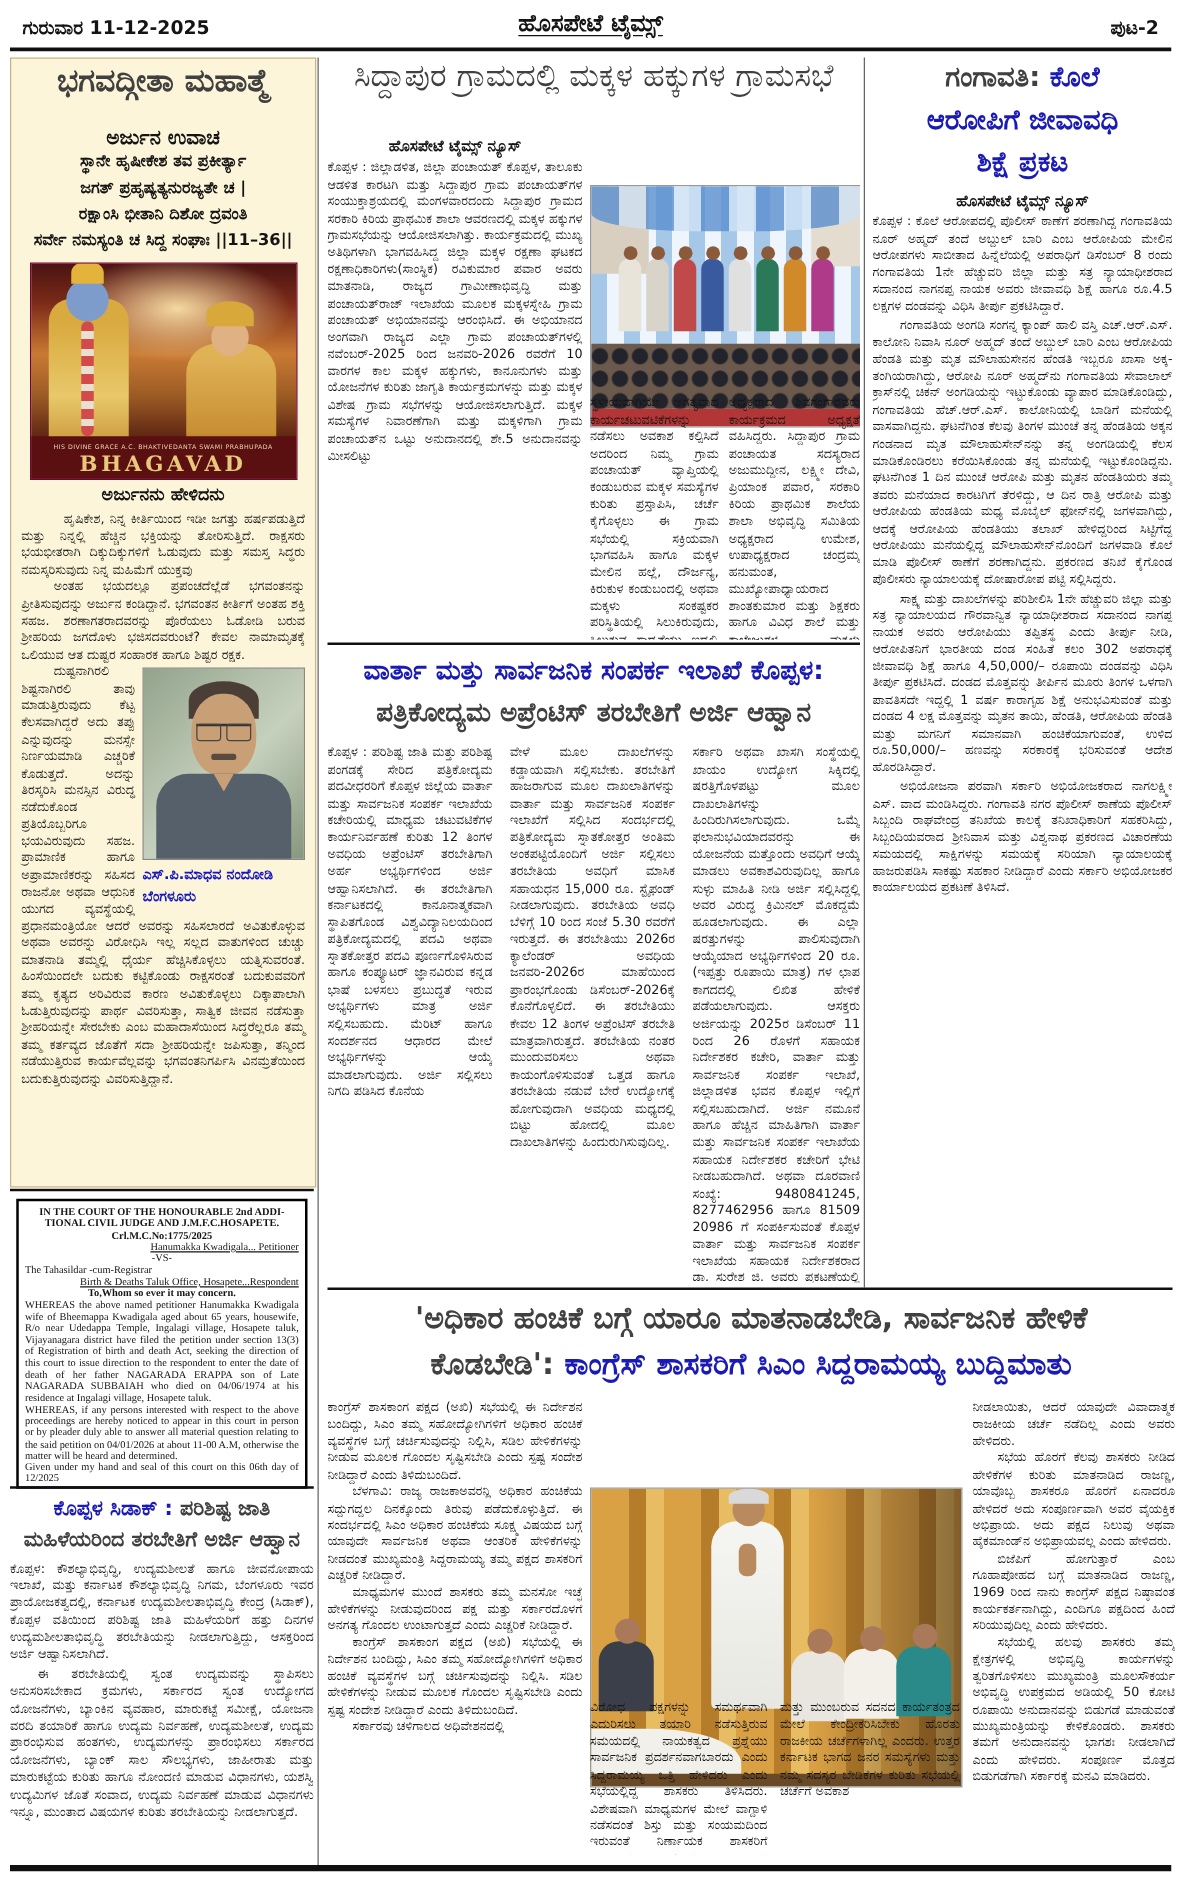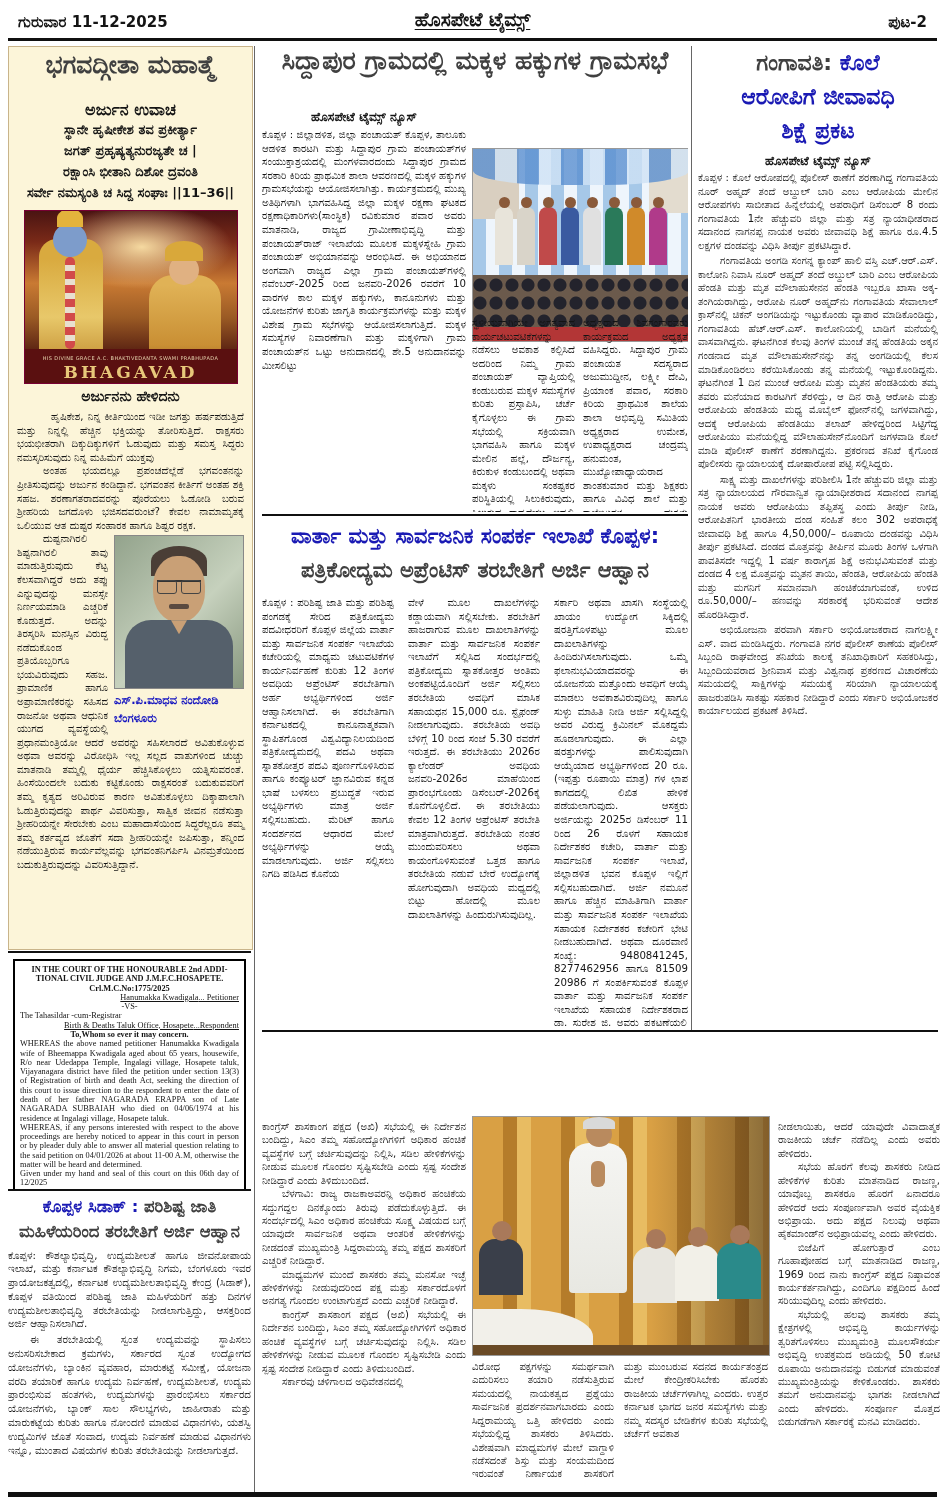--- a/index.html
+++ b/index.html
@@ -54,21 +54,21 @@
   .author-cap{color:#1414c0;font-weight:bold;font-size:11.5px;text-align:left;line-height:1.5;margin-top:3px;}
   
   .notice{border:2px solid #000;font-family:"Liberation Serif","DejaVu Serif",serif;font-size:8.3px;line-height:1.12;padding:4px 5px;background:#fff;}
   .notice .t{font-weight:bold;text-align:center;}
   .notice .row{display:flex;justify-content:flex-end;text-decoration:underline;}
   .notice p{margin:0;text-align:justify;}
   .notice .sig{display:flex;justify-content:space-between;margin-top:2px;}
   .notice .sig .l{font-weight:bold;}
   .notice .sig .r{font-weight:bold;text-align:center;}
   
-  .hl1{font-size:25px;font-weight:bold;letter-spacing:0;}
+  .hl1{font-size:25px;font-weight:normal;letter-spacing:0;}
   .hl-side{font-size:22px;font-weight:bold;line-height:1.55;}
   .hl-bottom{font-size:24px;font-weight:bold;line-height:1.55;}
   .byline{font-weight:bold;font-size:12.3px;}
   
   .sabha-photo{position:relative;overflow:hidden;border:1px solid #999;
     background:repeating-linear-gradient(90deg,#a6c8e8 0 13px,#eef5fc 13px 26px);}
   .sabha-photo .drape{position:absolute;left:0;right:0;top:0;height:36px;background:repeating-linear-gradient(90deg,#5a8fd0 0 22px,#cfe2f5 22px 44px);border-radius:0 0 40% 40%;opacity:.8;}
   .sabha-photo .bldg{position:absolute;left:0;top:0;width:46px;height:70px;background:#d9cfc0;}
   .sabha-photo .bldg2{position:absolute;right:0;top:0;width:40px;height:64px;background:#e3dccf;}
   .sabha-photo .people{position:absolute;left:18px;right:14px;top:58px;height:74px;}
@@ -241,20 +241,24 @@
     <p class="noind">ಕೊಪ್ಪಳ : ಕೊಲೆ ಆರೋಪದಲ್ಲಿ ಪೊಲೀಸ್ ಠಾಣೆಗೆ ಶರಣಾಗಿದ್ದ ಗಂಗಾವತಿಯ ನೂರ್ ಅಹ್ಮದ್ ತಂದೆ ಅಬ್ದುಲ್ ಬಾರಿ ಎಂಬ ಆರೋಪಿಯ ಮೇಲಿನ ಆರೋಪಗಳು ಸಾಬೀತಾದ ಹಿನ್ನೆಲೆಯಲ್ಲಿ ಅಪರಾಧಿಗೆ ಡಿಸೆಂಬರ್ 8 ರಂದು ಗಂಗಾವತಿಯ 1ನೇ ಹೆಚ್ಚುವರಿ ಜಿಲ್ಲಾ ಮತ್ತು ಸತ್ರ ನ್ಯಾಯಾಧೀಶರಾದ ಸದಾನಂದ ನಾಗನಪ್ಪ ನಾಯಕ ಅವರು ಜೀವಾವಧಿ ಶಿಕ್ಷೆ ಹಾಗೂ ರೂ.4.5 ಲಕ್ಷಗಳ ದಂಡವನ್ನು ವಿಧಿಸಿ ತೀರ್ಪು ಪ್ರಕಟಿಸಿದ್ದಾರೆ.</p>
     <p>ಗಂಗಾವತಿಯ ಅಂಗಡಿ ಸಂಗನ್ನ ಕ್ಯಾಂಪ್ ಹಾಲಿ ವಸ್ತಿ ಎಚ್.ಆರ್.ಎಸ್. ಕಾಲೋನಿ ನಿವಾಸಿ ನೂರ್ ಅಹ್ಮದ್ ತಂದೆ ಅಬ್ದುಲ್ ಬಾರಿ ಎಂಬ ಆರೋಪಿಯ ಹೆಂಡತಿ ಮತ್ತು ಮೃತ ಮೌಲಾಹುಸೇನನ ಹೆಂಡತಿ ಇಬ್ಬರೂ ಖಾಸಾ ಅಕ್ಕ-ತಂಗಿಯರಾಗಿದ್ದು, ಆರೋಪಿ ನೂರ್ ಅಹ್ಮದ್‌ನು ಗಂಗಾವತಿಯ ಸೇವಾಲಾಲ್ ಕ್ರಾಸ್‌ನಲ್ಲಿ ಚಿಕನ್ ಅಂಗಡಿಯನ್ನು ಇಟ್ಟುಕೊಂಡು ವ್ಯಾಪಾರ ಮಾಡಿಕೊಂಡಿದ್ದು, ಗಂಗಾವತಿಯ ಹೆಚ್.ಆರ್.ಎಸ್. ಕಾಲೋನಿಯಲ್ಲಿ ಬಾಡಿಗೆ ಮನೆಯಲ್ಲಿ ವಾಸವಾಗಿದ್ದನು. ಘಟನೆಗಿಂತ ಕೆಲವು ತಿಂಗಳ ಮುಂಚೆ ತನ್ನ ಹೆಂಡತಿಯ ಅಕ್ಕನ ಗಂಡನಾದ ಮೃತ ಮೌಲಾಹುಸೇನ್‌ನನ್ನು ತನ್ನ ಅಂಗಡಿಯಲ್ಲಿ ಕೆಲಸ ಮಾಡಿಕೊಂಡಿರಲು ಕರೆಯಿಸಿಕೊಂಡು ತನ್ನ ಮನೆಯಲ್ಲಿ ಇಟ್ಟುಕೊಂಡಿದ್ದನು. ಘಟನೆಗಿಂತ 1 ದಿನ ಮುಂಚೆ ಆರೋಪಿ ಮತ್ತು ಮೃತನ ಹೆಂಡತಿಯರು ತಮ್ಮ ತವರು ಮನೆಯಾದ ಕಾರಟಗಿಗೆ ತೆರಳಿದ್ದು, ಆ ದಿನ ರಾತ್ರಿ ಆರೋಪಿ ಮತ್ತು ಆರೋಪಿಯ ಹೆಂಡತಿಯ ಮಧ್ಯ ಮೊಬೈಲ್ ಫೋನ್‌ನಲ್ಲಿ ಜಗಳವಾಗಿದ್ದು, ಆದಕ್ಕೆ ಆರೋಪಿಯ ಹೆಂಡತಿಯು ತಲಾಖ್ ಹೇಳಿದ್ದರಿಂದ ಸಿಟ್ಟಿಗೆದ್ದ ಆರೋಪಿಯು ಮನೆಯಲ್ಲಿದ್ದ ಮೌಲಾಹುಸೇನ್‌ನೊಂದಿಗೆ ಜಗಳವಾಡಿ ಕೊಲೆ ಮಾಡಿ ಪೊಲೀಸ್ ಠಾಣೆಗೆ ಶರಣಾಗಿದ್ದನು. ಪ್ರಕರಣದ ತನಿಖೆ ಕೈಗೊಂಡ ಪೊಲೀಸರು ನ್ಯಾಯಾಲಯಕ್ಕೆ ದೋಷಾರೋಪ ಪಟ್ಟಿ ಸಲ್ಲಿಸಿದ್ದರು.</p>
     <p>ಸಾಕ್ಷ್ಯ ಮತ್ತು ದಾಖಲೆಗಳನ್ನು ಪರಿಶೀಲಿಸಿ 1ನೇ ಹೆಚ್ಚುವರಿ ಜಿಲ್ಲಾ ಮತ್ತು ಸತ್ರ ನ್ಯಾಯಾಲಯದ ಗೌರವಾನ್ವಿತ ನ್ಯಾಯಾಧೀಶರಾದ ಸದಾನಂದ ನಾಗಪ್ಪ ನಾಯಕ ಅವರು ಆರೋಪಿಯು ತಪ್ಪಿತಸ್ಥ ಎಂದು ತೀರ್ಪು ನೀಡಿ, ಆರೋಪಿತನಿಗೆ ಭಾರತೀಯ ದಂಡ ಸಂಹಿತೆ ಕಲಂ 302 ಅಪರಾಧಕ್ಕೆ ಜೀವಾವಧಿ ಶಿಕ್ಷೆ ಹಾಗೂ 4,50,000/– ರೂಪಾಯಿ ದಂಡವನ್ನು ವಿಧಿಸಿ ತೀರ್ಪು ಪ್ರಕಟಿಸಿದೆ. ದಂಡದ ಮೊತ್ತವನ್ನು ತೀರ್ಪಿನ ಮೂರು ತಿಂಗಳ ಒಳಗಾಗಿ ಪಾವತಿಸದೇ ಇದ್ದಲ್ಲಿ 1 ವರ್ಷ ಕಾರಾಗೃಹ ಶಿಕ್ಷೆ ಅನುಭವಿಸುವಂತೆ ಮತ್ತು ದಂಡದ 4 ಲಕ್ಷ ಮೊತ್ತವನ್ನು ಮೃತನ ತಾಯಿ, ಹೆಂಡತಿ, ಆರೋಪಿಯ ಹೆಂಡತಿ ಮತ್ತು ಮಗನಿಗೆ ಸಮಾನವಾಗಿ ಹಂಚಿಕೆಯಾಗುವಂತೆ, ಉಳಿದ ರೂ.50,000/– ಹಣವನ್ನು ಸರಕಾರಕ್ಕೆ ಭರಿಸುವಂತೆ ಆದೇಶ ಹೊರಡಿಸಿದ್ದಾರೆ.</p>
     <p>ಅಭಿಯೋಜನಾ ಪರವಾಗಿ ಸರ್ಕಾರಿ ಅಭಿಯೋಜಕರಾದ ನಾಗಲಕ್ಷ್ಮೀ ಎಸ್. ವಾದ ಮಂಡಿಸಿದ್ದರು. ಗಂಗಾವತಿ ನಗರ ಪೊಲೀಸ್ ಠಾಣೆಯ ಪೊಲೀಸ್ ಸಿಬ್ಬಂದಿ ರಾಘವೇಂದ್ರ ತನಿಖೆಯ ಕಾಲಕ್ಕೆ ತನಿಖಾಧಿಕಾರಿಗೆ ಸಹಕರಿಸಿದ್ದು, ಸಿಬ್ಬಂದಿಯವರಾದ ಶ್ರೀನಿವಾಸ ಮತ್ತು ವಿಶ್ವನಾಥ ಪ್ರಕರಣದ ವಿಚಾರಣೆಯ ಸಮಯದಲ್ಲಿ ಸಾಕ್ಷಿಗಳನ್ನು ಸಮಯಕ್ಕೆ ಸರಿಯಾಗಿ ನ್ಯಾಯಾಲಯಕ್ಕೆ ಹಾಜರುಪಡಿಸಿ ಸಾಕಷ್ಟು ಸಹಕಾರ ನೀಡಿದ್ದಾರೆ ಎಂದು ಸರ್ಕಾರಿ ಅಭಿಯೋಜಕರ ಕಾರ್ಯಾಲಯದ ಪ್ರಕಟಣೆ ತಿಳಿಸಿದೆ.</p>
   </div>
 </div>
 
 <div class="abs rule" style="left:262px;top:1030px;width:676px;height:2px;"></div>
 
 <div class="abs clip" style="left:262px;top:1036px;width:678px;height:452px;">
+  <div class="ctr hl-bottom">
+    <span class="red">'ಅಧಿಕಾರ ಹಂಚಿಕೆ ಬಗ್ಗೆ ಯಾರೂ ಮಾತನಾಡಬೇಡಿ, ಸಾರ್ವಜನಿಕ ಹೇಳಿಕೆ</span><br>
+    <span class="red">ಕೊಡಬೇಡಿ': </span><span class="blue">ಕಾಂಗ್ರೆಸ್ ಶಾಸಕರಿಗೆ ಸಿಎಂ ಸಿದ್ದರಾಮಯ್ಯ ಬುದ್ದಿಮಾತು</span>
+  </div>
   <div class="abs smallcols jus clip" style="left:0;top:84px;width:204px;height:364px;font-size:10.1px;">
     <p class="noind" style="margin:0;">ಕಾಂಗ್ರೆಸ್ ಶಾಸಕಾಂಗ ಪಕ್ಷದ (ಅಖಿ) ಸಭೆಯಲ್ಲಿ ಈ ನಿರ್ದೇಶನ ಬಂದಿದ್ದು, ಸಿಎಂ ತಮ್ಮ ಸಹೋದ್ಯೋಗಿಗಳಿಗೆ ಅಧಿಕಾರ ಹಂಚಿಕೆ ವ್ಯವಸ್ಥೆಗಳ ಬಗ್ಗೆ ಚರ್ಚಿಸುವುದನ್ನು ನಿಲ್ಲಿಸಿ, ಸಡಿಲ ಹೇಳಿಕೆಗಳನ್ನು ನೀಡುವ ಮೂಲಕ ಗೊಂದಲ ಸೃಷ್ಟಿಸಬೇಡಿ ಎಂದು ಸ್ಪಷ್ಟ ಸಂದೇಶ ನೀಡಿದ್ದಾರೆ ಎಂದು ತಿಳಿದುಬಂದಿದೆ.</p>
     <p style="margin:0;text-indent:20px;">ಬೆಳಗಾವಿ: ರಾಜ್ಯ ರಾಜಕಾಅವರನ್ಲಿ ಅಧಿಕಾರ ಹಂಚಿಕೆಯ ಸದ್ದುಗದ್ದಲ ದಿನಕ್ಕೊಂದು ತಿರುವು ಪಡೆದುಕೊಳ್ಳುತ್ತಿದೆ. ಈ ಸಂದರ್ಭದಲ್ಲಿ ಸಿಎಂ ಅಧಿಕಾರ ಹಂಚಿಕೆಯ ಸೂಕ್ಷ್ಮ ವಿಷಯದ ಬಗ್ಗೆ ಯಾವುದೇ ಸಾರ್ವಜನಿಕ ಅಥವಾ ಆಂತರಿಕ ಹೇಳಿಕೆಗಳನ್ನು ನೀಡದಂತೆ ಮುಖ್ಯಮಂತ್ರಿ ಸಿದ್ದರಾಮಯ್ಯ ತಮ್ಮ ಪಕ್ಷದ ಶಾಸಕರಿಗೆ ಎಚ್ಚರಿಕೆ ನೀಡಿದ್ದಾರೆ.</p>
     <p style="margin:0;text-indent:20px;">ಮಾಧ್ಯಮಗಳ ಮುಂದೆ ಶಾಸಕರು ತಮ್ಮ ಮನಸೋ ಇಚ್ಛೆ ಹೇಳಿಕೆಗಳನ್ನು ನೀಡುವುದರಿಂದ ಪಕ್ಷ ಮತ್ತು ಸರ್ಕಾರದೊಳಗೆ ಅನಗತ್ಯ ಗೊಂದಲ ಉಂಟಾಗುತ್ತದೆ ಎಂದು ಎಚ್ಚರಿಕೆ ನೀಡಿದ್ದಾರೆ.</p>
     <p style="margin:0;text-indent:20px;">ಕಾಂಗ್ರೆಸ್ ಶಾಸಕಾಂಗ ಪಕ್ಷದ (ಅಖಿ) ಸಭೆಯಲ್ಲಿ ಈ ನಿರ್ದೇಶನ ಬಂದಿದ್ದು, ಸಿಎಂ ತಮ್ಮ ಸಹೋದ್ಯೋಗಿಗಳಿಗೆ ಅಧಿಕಾರ ಹಂಚಿಕೆ ವ್ಯವಸ್ಥೆಗಳ ಬಗ್ಗೆ ಚರ್ಚಿಸುವುದನ್ನು ನಿಲ್ಲಿಸಿ. ಸಡಿಲ ಹೇಳಿಕೆಗಳನ್ನು ನೀಡುವ ಮೂಲಕ ಗೊಂದಲ ಸೃಷ್ಟಿಸಬೇಡಿ ಎಂದು ಸ್ಪಷ್ಟ ಸಂದೇಶ ನೀಡಿದ್ದಾರೆ ಎಂದು ತಿಳಿದುಬಂದಿದೆ.</p>
     <p style="margin:0;text-indent:20px;">ಸರ್ಕಾರವು ಚಳಿಗಾಲದ ಅಧಿವೇಶನದಲ್ಲಿ</p>
   </div>
   <div class="abs cm-photo" style="left:210px;top:80px;width:296px;height:238px;">
     <div class="shade"></div>
     <div class="seated" style="left:6px;top:122px;background:#3a3f4a;"></div>

